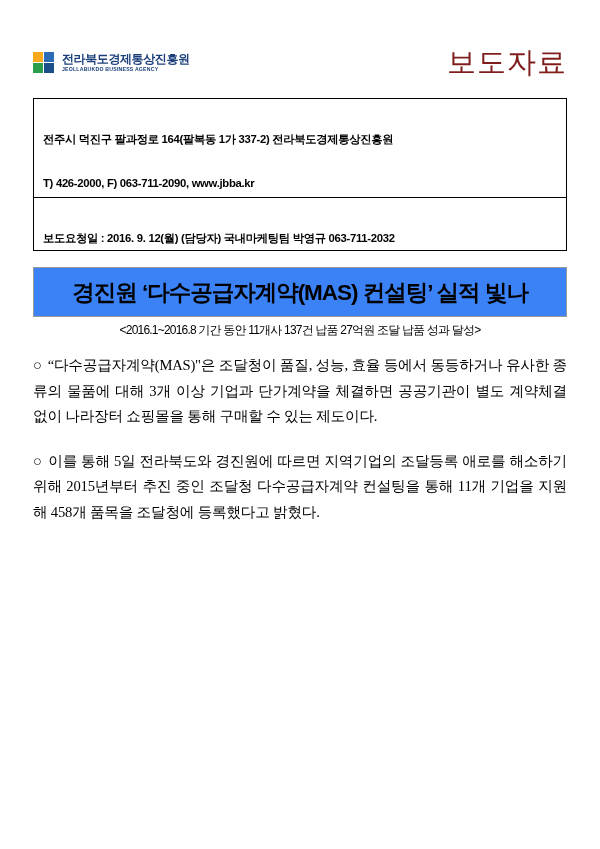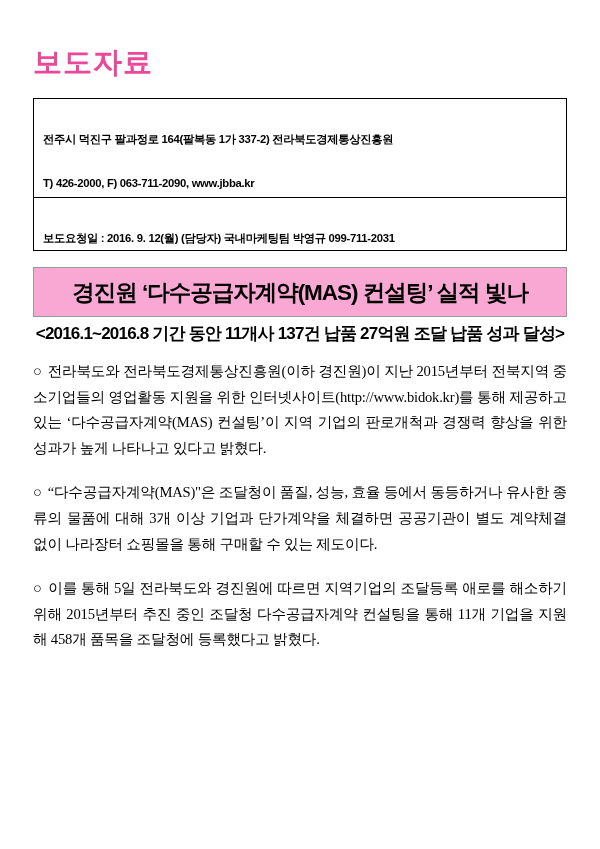--- a/index.html
+++ b/index.html
@@ -66,23 +66,23 @@
     font-family: "Liberation Sans", sans-serif;
     font-size: 5.2px;
     font-weight: bold;
     color: #1b3f7a;
     letter-spacing: 0.2px;
     margin-top: 1px;
   }
   .doc-type {
     font-family: "Liberation Sans", sans-serif;
     font-size: 29px;
-    font-weight: bold;
+    font-weight: normal;
     letter-spacing: 1px;
-    color: #ec4899;
+    color: #7f1d1d;
     text-align: right;
   }
 
   
   .info-box {
     border: 1.4px solid #000;
     margin-bottom: 16px;
   }
   .info-row {
     font-family: "Liberation Sans", sans-serif;
@@ -94,38 +94,38 @@
     margin-top: 28px;
   }
   .info-row.l1 { padding-bottom: 1px; }
   .info-row.l2 { padding-top: 0; padding-bottom: 5px; }
   .info-divider {
     border-top: 1.2px solid #000;
   }
 
   
   .title-banner {
-    background: #f9a8d4;
+    background: #3b82f6;
     border: 1.2px solid #9a9a9a;
     text-align: center;
     padding: 9px 4px 8px 4px;
     margin-bottom: 5px;
   }
   .title-main {
     font-family: "Liberation Sans", sans-serif;
     font-size: 22.5px;
     font-weight: bold;
     letter-spacing: -1px;
     white-space: nowrap;
   }
   .subtitle {
     text-align: center;
     font-family: "Liberation Sans", sans-serif;
-    font-size: 17px;
-    font-weight: bold;
+    font-size: 12px;
+    font-weight: normal;
     letter-spacing: -0.8px;
     margin-bottom: 6px;
     white-space: nowrap;
   }
 
   
   .para {
     font-size: 14.6px;
     line-height: 1.75;
     text-align: justify;
@@ -136,39 +136,48 @@
   .para .bullet {
     margin-right: 6px;
   }
 </style>
 </head>
 <body>
 
 <div class="page">
 
   <div class="header">
+    <div class="logo-block">
+      <div class="logo-mark">
+        <span class="sq a"></span>
+        <span class="sq b"></span>
+        <span class="sq c"></span>
+        <span class="sq d"></span>
+      </div>
+      <div class="logo-text">
+        <span class="logo-kr">전라북도경제통상진흥원</span>
+        <span class="logo-en">JEOLLABUKDO BUSINESS AGENCY</span>
+      </div>
+    </div>
     <div class="doc-type">보도자료</div>
   </div>
 
   <div class="info-box">
     <div class="info-row l1">전주시 덕진구 팔과정로 164(팔복동 1가 337-2) 전라북도경제통상진흥원</div>
     <div class="info-row l2">T) 426-2000,  F) 063-711-2090, www.jbba.kr</div>
     <div class="info-divider"></div>
-    <div class="info-row">보도요청일 : 2016. 9. 12(월)     (담당자) 국내마케팅팀 박영규 099-711-2031</div>
+    <div class="info-row">보도요청일 : 2016. 9. 12(월)     (담당자) 국내마케팅팀 박영규 063-711-2032</div>
   </div>
 
   <div class="title-banner">
     <div class="title-main">경진원 ‘다수공급자계약(MAS) 컨설팅’ 실적 빛나</div>
   </div>
   <div class="subtitle">&lt;2016.1~2016.8 기간 동안 11개사 137건 납품 27억원 조달 납품 성과 달성&gt;</div>
 
   <div class="body">
-    <p class="para">
-      <span class="bullet">○</span><span>전라북도와 전라북도경제통상진흥원(이하 경진원)이 지난 2015년부터 전북지역 중소기업들의 영업활동 지원을 위한 인터넷사이트(http://www.bidok.kr)를 통해 제공하고 있는 ‘다수공급자계약(MAS) 컨설팅’이 지역 기업의 판로개척과 경쟁력 향상을 위한 성과가 높게 나타나고 있다고 밝혔다.</span>
-    </p>
     <p class="para">
       <span class="bullet">○</span><span>“다수공급자계약(MAS)"은 조달청이 품질, 성능, 효율 등에서 동등하거나 유사한 종류의 물품에 대해 3개 이상 기업과 단가계약을 체결하면 공공기관이 별도 계약체결 없이 나라장터 쇼핑몰을 통해 구매할 수 있는 제도이다.</span>
     </p>
     <p class="para">
       <span class="bullet">○</span><span>이를 통해 5일 전라북도와 경진원에 따르면 지역기업의 조달등록 애로를 해소하기 위해 2015년부터 추진 중인 조달청 다수공급자계약 컨설팅을 통해 11개 기업을 지원해 458개 품목을 조달청에 등록했다고 밝혔다.</span>
     </p>
   </div>
 
 </div>
 

